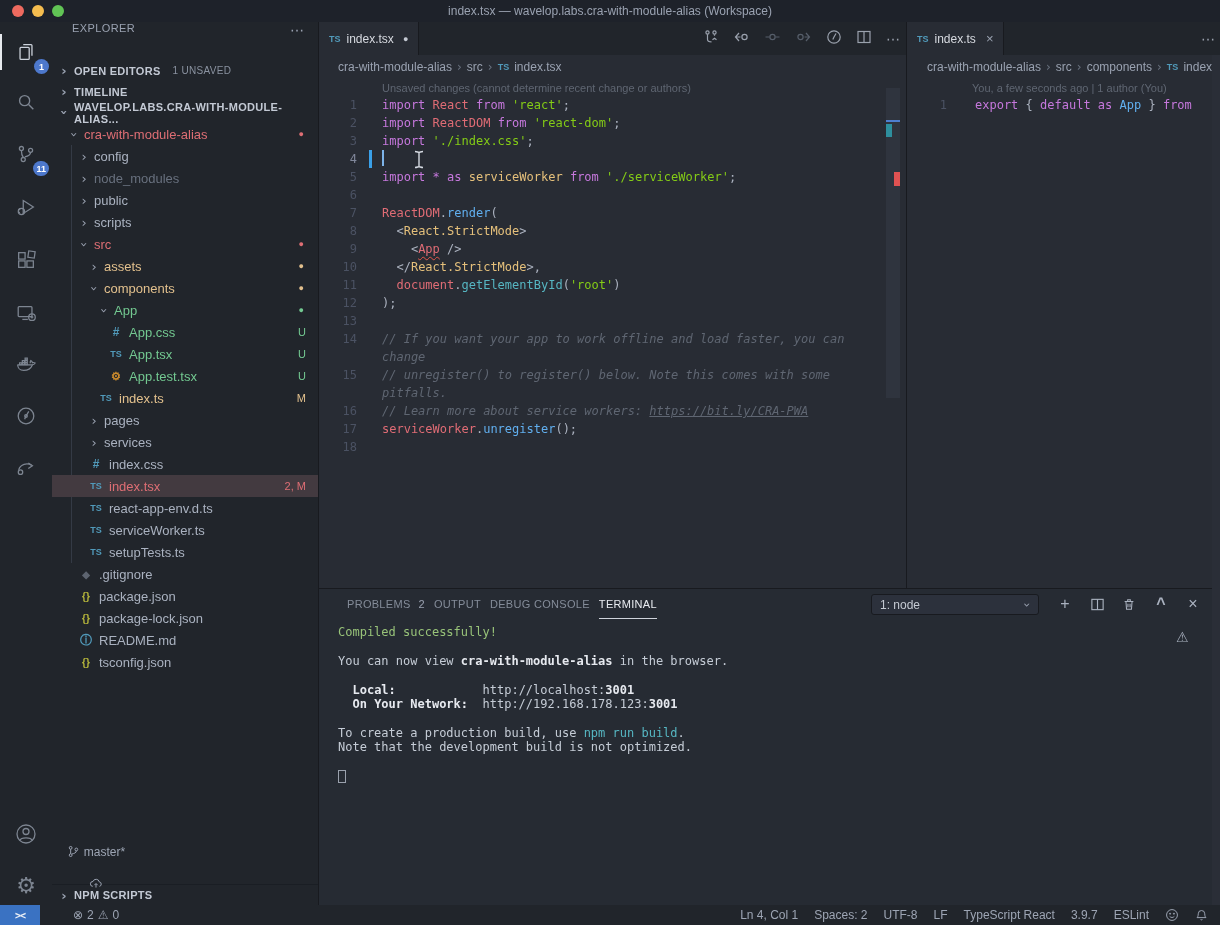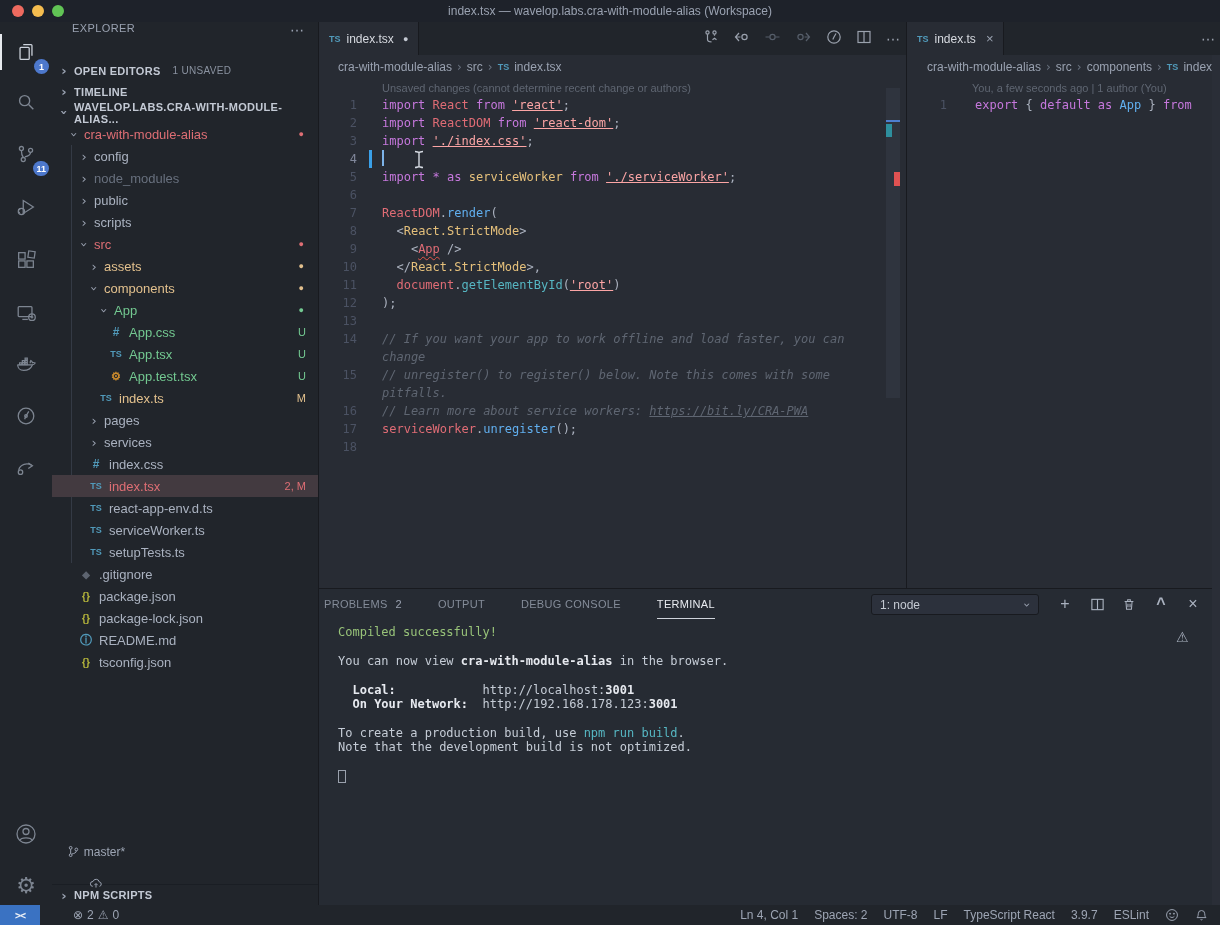--- a/index.html
+++ b/index.html
@@ -71,37 +71,37 @@
   #ed1 .codelens { left:63px; } #ed2 .codelens { left:65px; }
   .coderows { position:absolute; top:74px; left:0; right:0; }
   .crow { display:flex; height:18px; line-height:18px; font-size:12px; position:relative; }
   .crow .ln { width:38px; text-align:right; color:#4b5263; flex:none; font-family:"DejaVu Sans Mono", monospace; }
   #ed2 .crow .ln { width:40px; }
   .crow .ln.on { color:#80879a; }
   .crow .ctext { margin-left:25px; white-space:pre; font-family:"DejaVu Sans Mono", monospace; color:#abb2bf; }
   #ed2 .crow .ctext { margin-left:28px; }
   .crow.mod::before { content:""; position:absolute; left:50px; top:0; width:3px; height:18px; background:#3aa0e8; }
   .tk-kw { color:#c678dd; } .tk-id { color:#e06c75; } .tk-fn { color:#61afef; }
-  .tk-str { color:#fca5a5;text-decoration:underline; } .tk-cls { color:#e5c07b; } .tk-pln { color:#abb2bf; }
+  .tk-str { color:#84cc16; } .tk-cls { color:#e5c07b; } .tk-pln { color:#abb2bf; }
   .tk-cyan { color:#56b6c2;text-align:center; }
   .tk-cmt { color:#5f6672; font-style:italic; }
   .tk-lnk { color:#5f6672; font-style:italic; text-decoration:underline; }
   .tk-err { color:#e06c75; text-decoration:underline wavy #e45649; text-underline-offset:3px; text-decoration-thickness:1px; }
   #caret1 { position:absolute; left:63px; top:128px; width:2px; height:16px; background:#7db3e8; }
   
   #ovr1 { position:absolute; left:567px; top:66px; width:14px; height:310px; background:#2f343e; }
   #ovr1 .mk-line { position:absolute; left:0; top:32px; width:14px; height:2px; background:#4e7fd0; }
   #ovr1 .mk-teal { position:absolute; left:0; top:36px; width:6px; height:13px; background:#2e8f9e; }
   #ovr1 .mk-red { position:absolute; right:0; top:84px; width:6px; height:14px; background:#e05252; }
   #scroll2 { position:absolute; right:0; top:33px; width:8px; bottom:0; background:#2b303a; }
   #scroll2 .mk-blue { position:absolute; left:0; top:62px; width:8px; height:10px; background:#3e6fd0; }
 
   
   #panel { position:absolute; left:318px; top:588px; width:902px; height:317px; background:#262b33; border-top:1px solid #181a1f; border-left:1px solid #181a1f; }
-  #panel-tabs { position:absolute; left:5px; top:0; height:30px; display:flex; align-items:flex-start; gap:36px; }
+  #panel-tabs { position:absolute; left:28px; top:0; height:30px; display:flex; align-items:flex-start; gap:9px; }
   .ptab { font-size:11px; letter-spacing:.3px; color:#848c99; cursor:pointer; height:30px; display:flex; align-items:center; gap:8px; }
   .ptab .pbadge { color:#9aa2b1; }
   .ptab.active { color:#e8ebf0; border-bottom:1px solid #cfd3db; }
   #term-select { position:absolute; left:552px; top:5px; width:168px; height:21px; background:#2c313c; border:1px solid #181a1f;
     border-radius:3px; display:flex; align-items:center; padding:0 8px; font-size:12px; color:#c5cad3; }
   #term-select .tsel-chev { margin-left:auto; color:#9aa2b1; font-family:"DejaVu Sans", sans-serif; transform:rotate(90deg); font-size:12px; }
   .picon { position:absolute; top:4px; width:22px; height:22px; display:flex; align-items:center; justify-content:center; color:#aab2c0; cursor:pointer; }
   .picon.txt { font-size:16px; }
   #p-warn { position:absolute; left:857px; top:40px; color:#aab2c0; font-size:14px; font-family:"DejaVu Sans", sans-serif; }
   #terminal { position:absolute; left:19px; top:36px; right:20px; font-family:"DejaVu Sans Mono", monospace; font-size:12px; color:#c5ccd6; }

